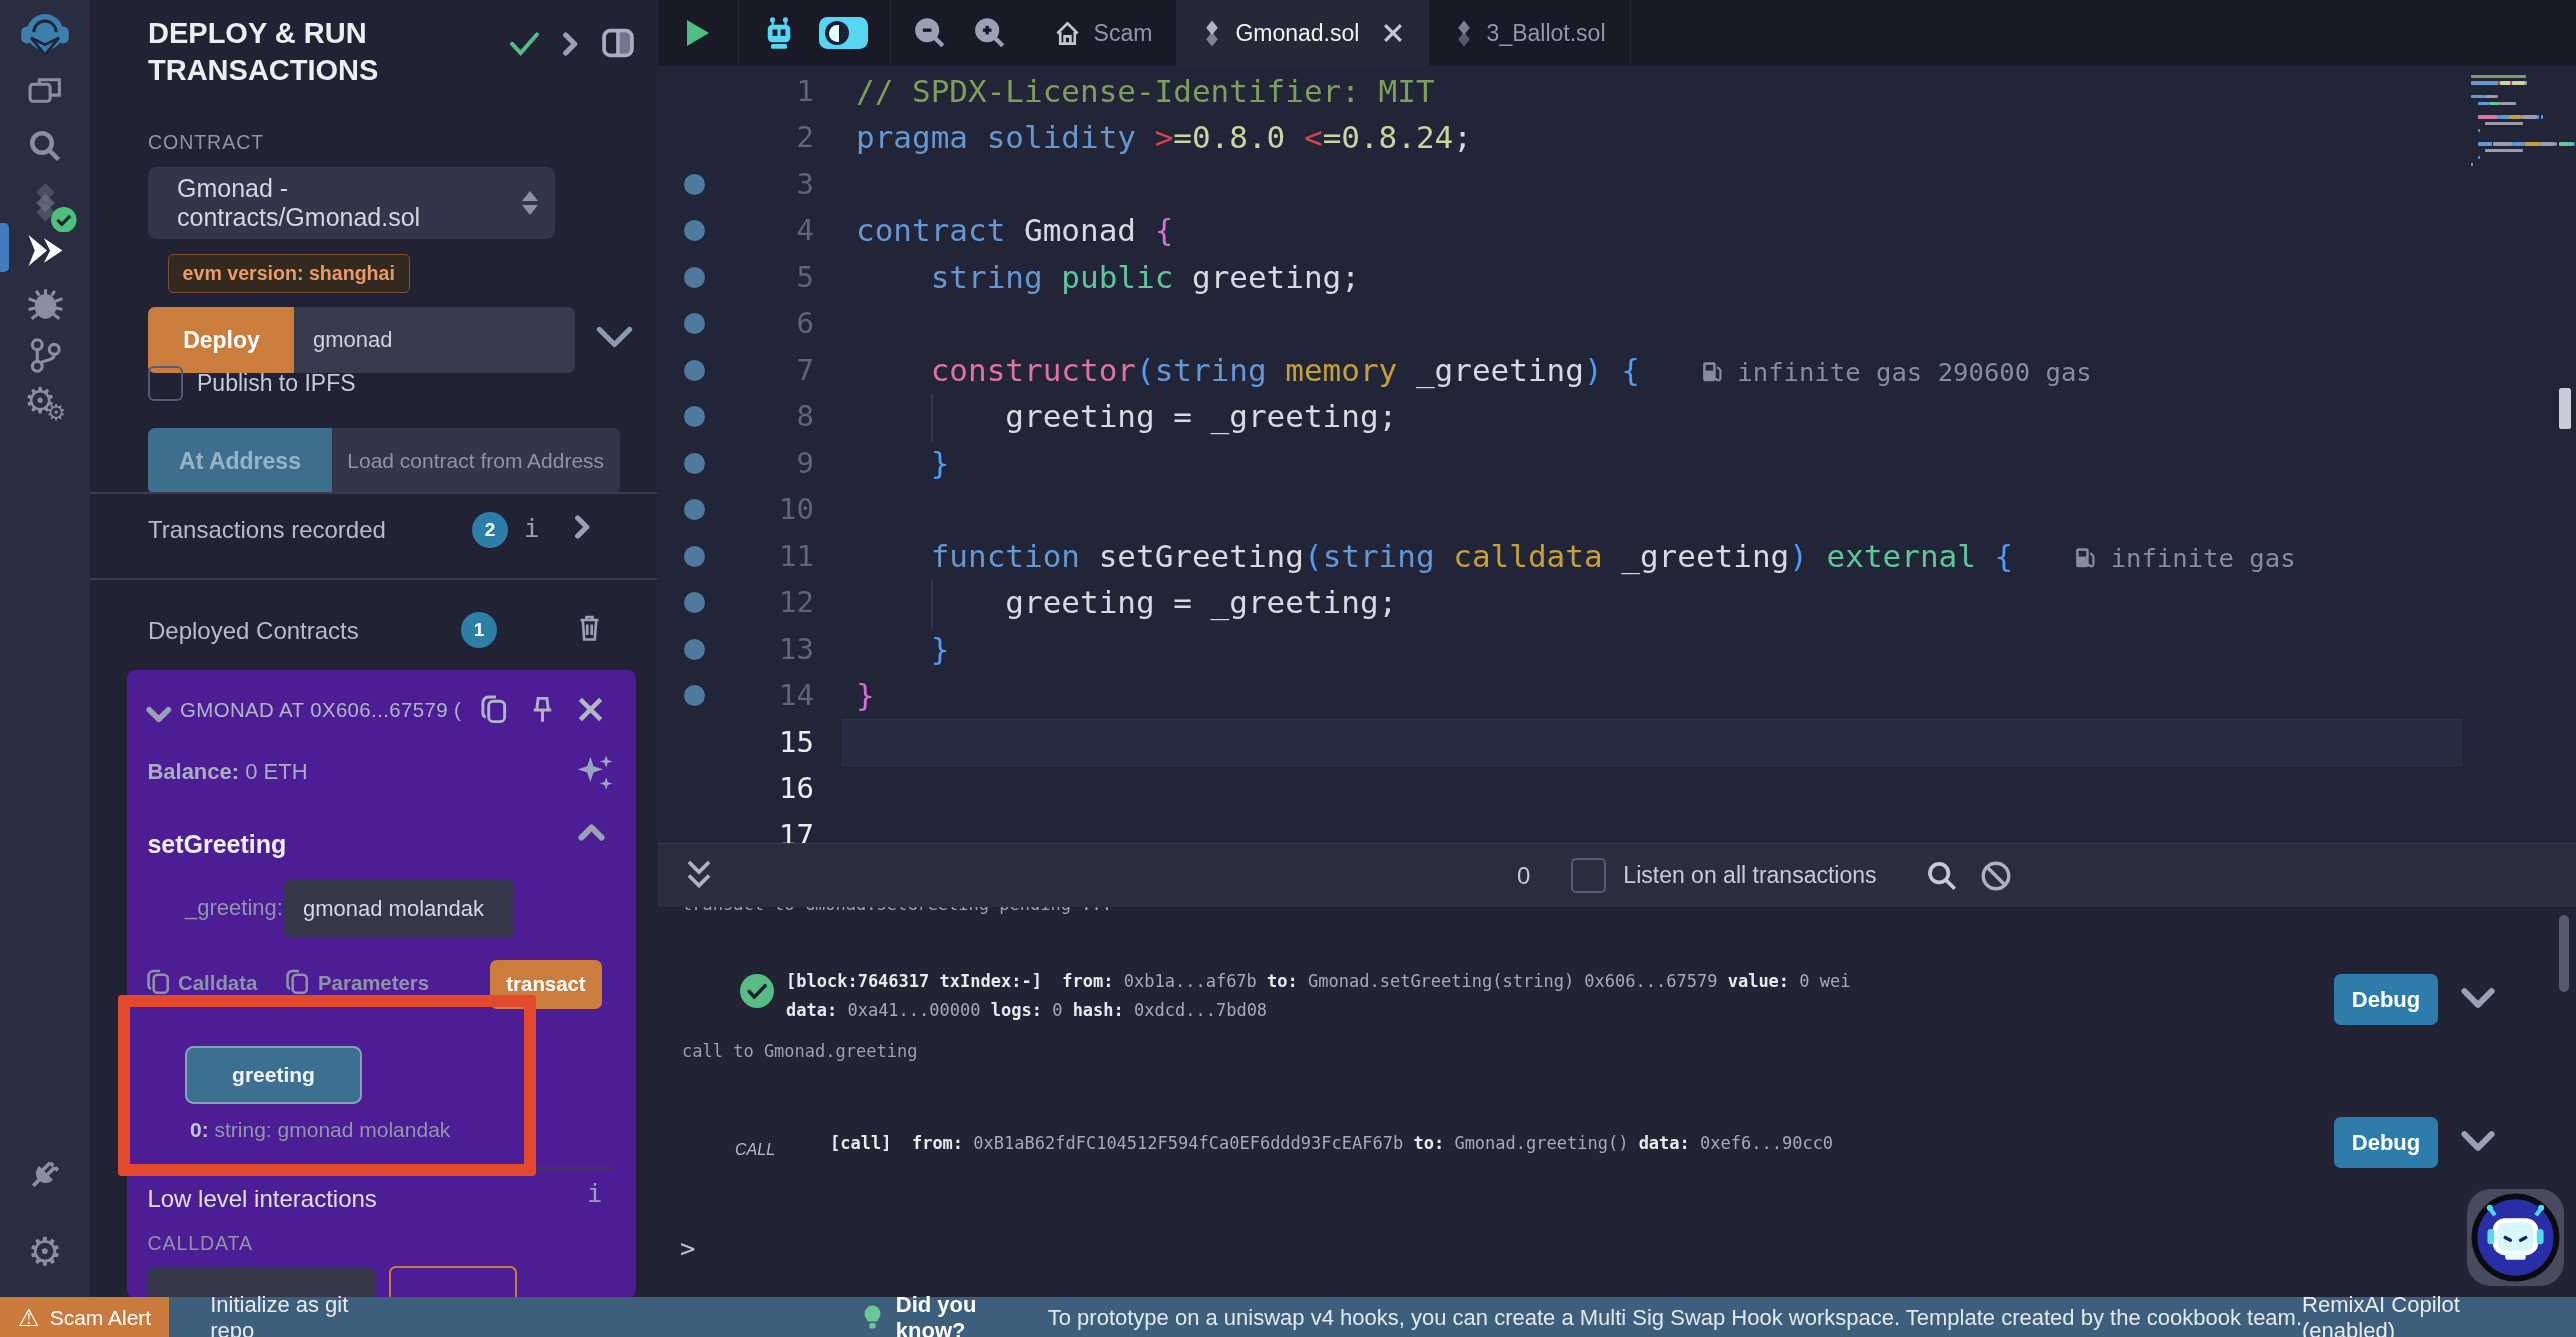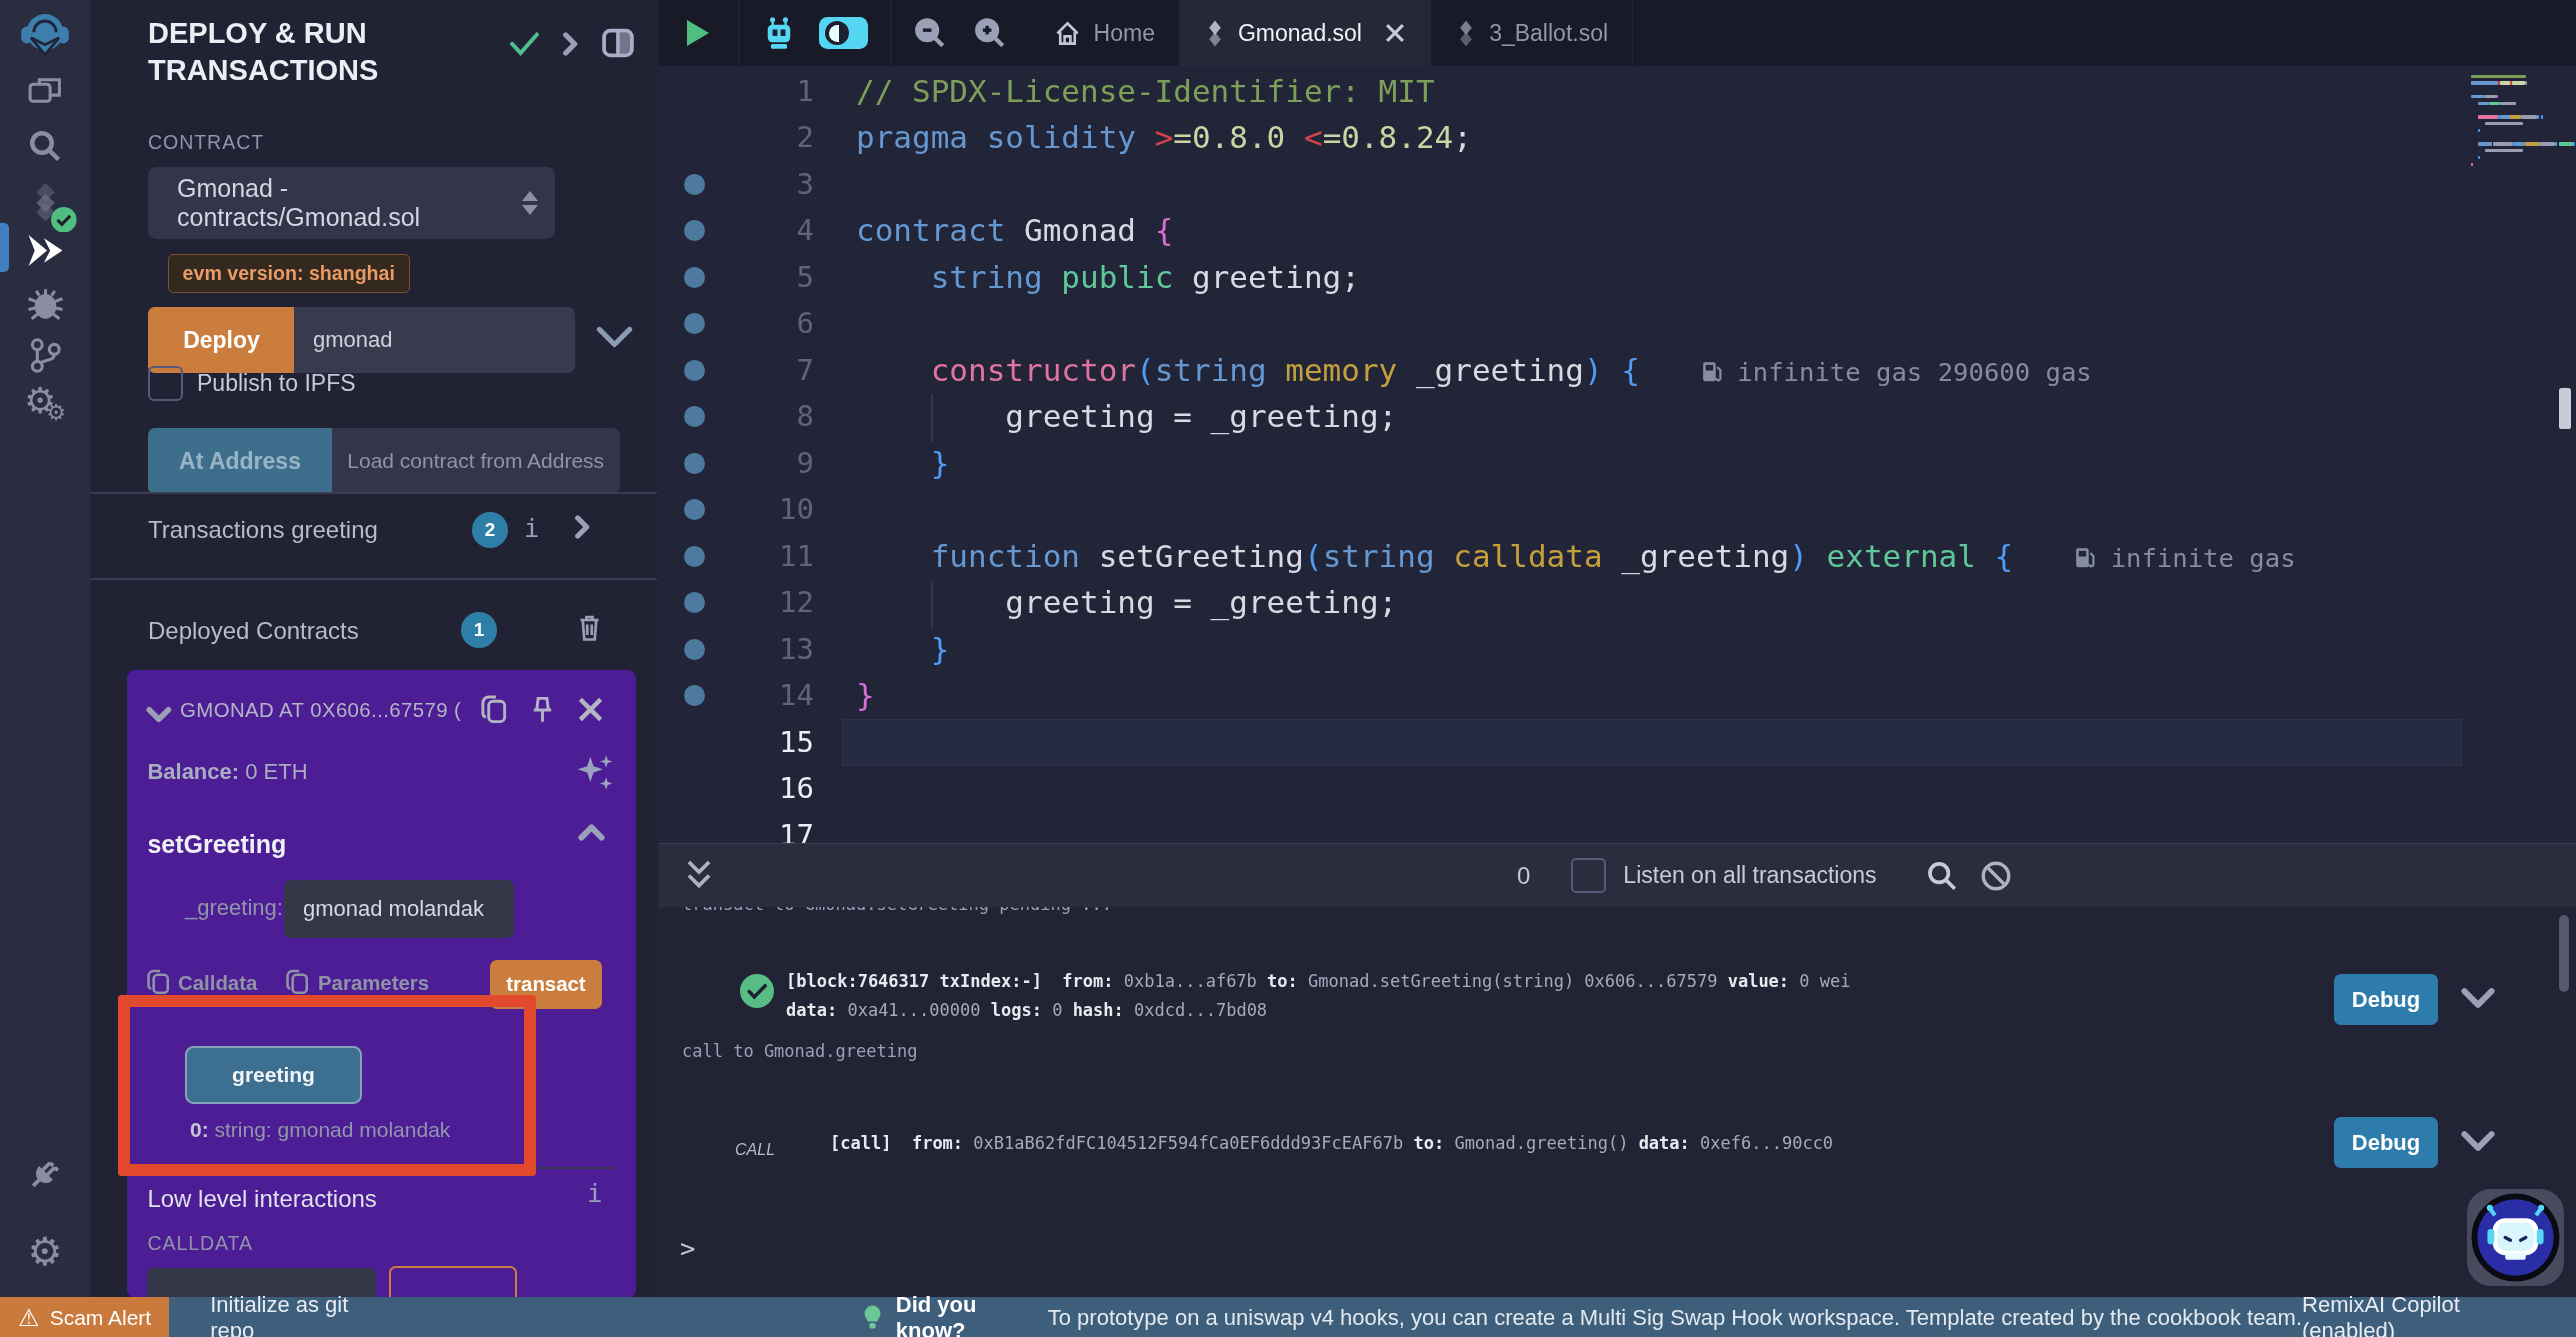--- a/index.html
+++ b/index.html
@@ -198,21 +198,21 @@
         <path class="chev" style="stroke:#8b9bb4;stroke-width:3;" d="M2 2 L11 11 L20 2"></path>
       </svg>
 
     <div class="abs chk" style="left:58px;top:366px;"></div>
     <div class="abs" style="left:107px;top:370px;color:#c7cad8;font-size:23px;">Publish to IPFS</div>
 
     <button id="ataddr-btn" class="abs">At Address</button>
     <input id="ataddr-input" class="abs" placeholder="Load contract from Address" style="">
 
     <div class="abs hr" style="left:0;top:492px;width:567px;"></div>
-    <div class="abs" style="left:58px;top:516px;font-size:24px;color:#b8bcc9;">Transactions greeting</div>
+    <div class="abs" style="left:58px;top:516px;font-size:24px;color:#b8bcc9;">Transactions recorded</div>
     <div class="abs count-badge" style="left:382px;top:512px;">2</div>
     <div class="abs info-i" style="left:434px;top:513px;">i</div>
     <svg class="abs" style="left:482px;top:515px;" width="20.4" height="24" viewBox="0 0 12 16">
         <path class="chev" d="M3 2 L9 8 L3 14"></path>
       </svg>
     <div class="abs hr" style="left:0;top:578px;width:567px;"></div>
 
     <div class="abs" style="left:58px;top:617px;font-size:24px;color:#b8bcc9;">Deployed Contracts</div>
     <div class="abs count-badge" style="left:371px;top:612px;">1</div>
     <svg class="abs" style="left:486px;top:612px;" width="27" height="31" viewBox="0 0 18 20">
@@ -326,21 +326,21 @@
             <line x1="15.5" y1="15.5" x2="21" y2="21"></line>
             <line x1="7" y1="10" x2="13" y2="10" stroke="#191a27" stroke-width="2.4"></line>
             <line x1="10" y1="7" x2="10" y2="13" stroke="#191a27" stroke-width="2.4"></line>
           </g>
         </svg>
     </div>
     <div class="tab">
       <svg width="29" height="29" viewBox="0 0 20 20">
           <path d="M3 10 L10 3 L17 10 M5 9 V17 H15 V9 M8 17 V12 H12 V17" fill="none" stroke="#c3c6d4" stroke-width="1.8"></path>
         </svg>
-      <span>Home</span>
+      <span>Scam</span>
     </div>
     <div class="tab active">
       <svg width="22" height="29" viewBox="0 0 14 20">
           <g fill="#c9ccd8">
             <polygon points="7,1 11,6 7,11 3,6" opacity=".85"></polygon>
             <polygon points="7,9 11,14 7,19 3,14" opacity=".55"></polygon>
           </g>
         </svg>
       <span>Gmonad.sol</span>
       <svg width="22" height="22" viewBox="0 0 14 14" style="margin-left:10.2px;">

